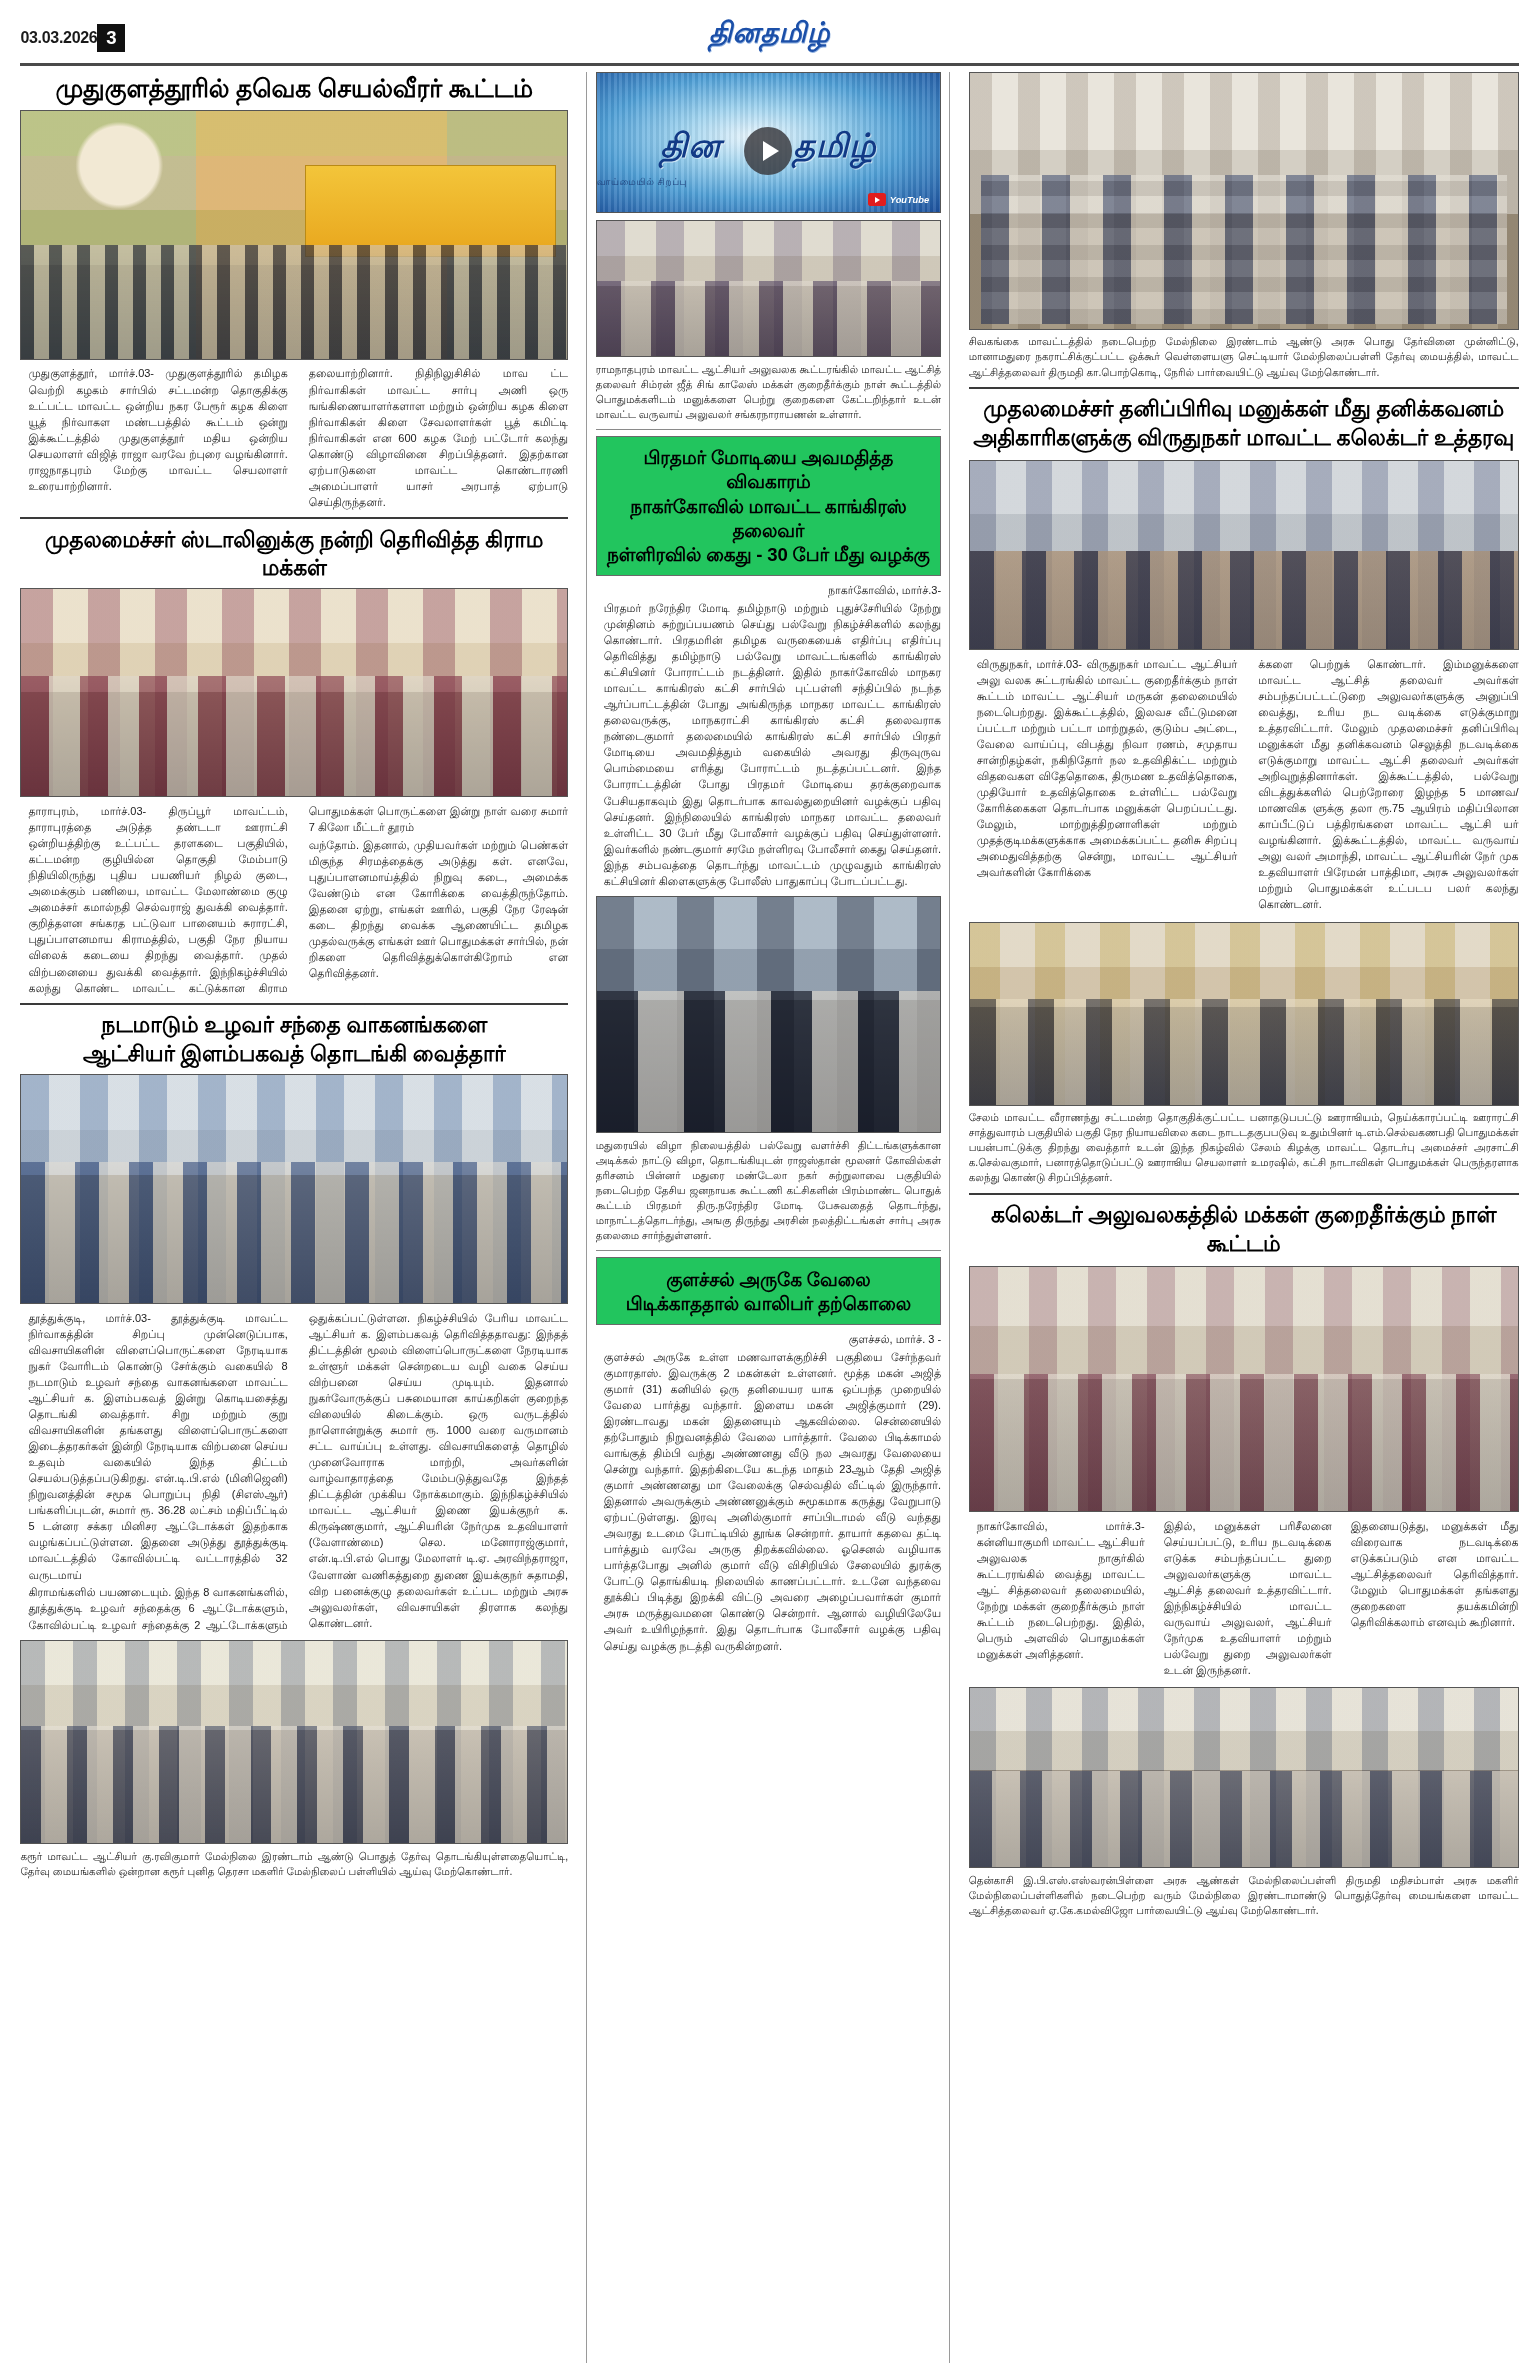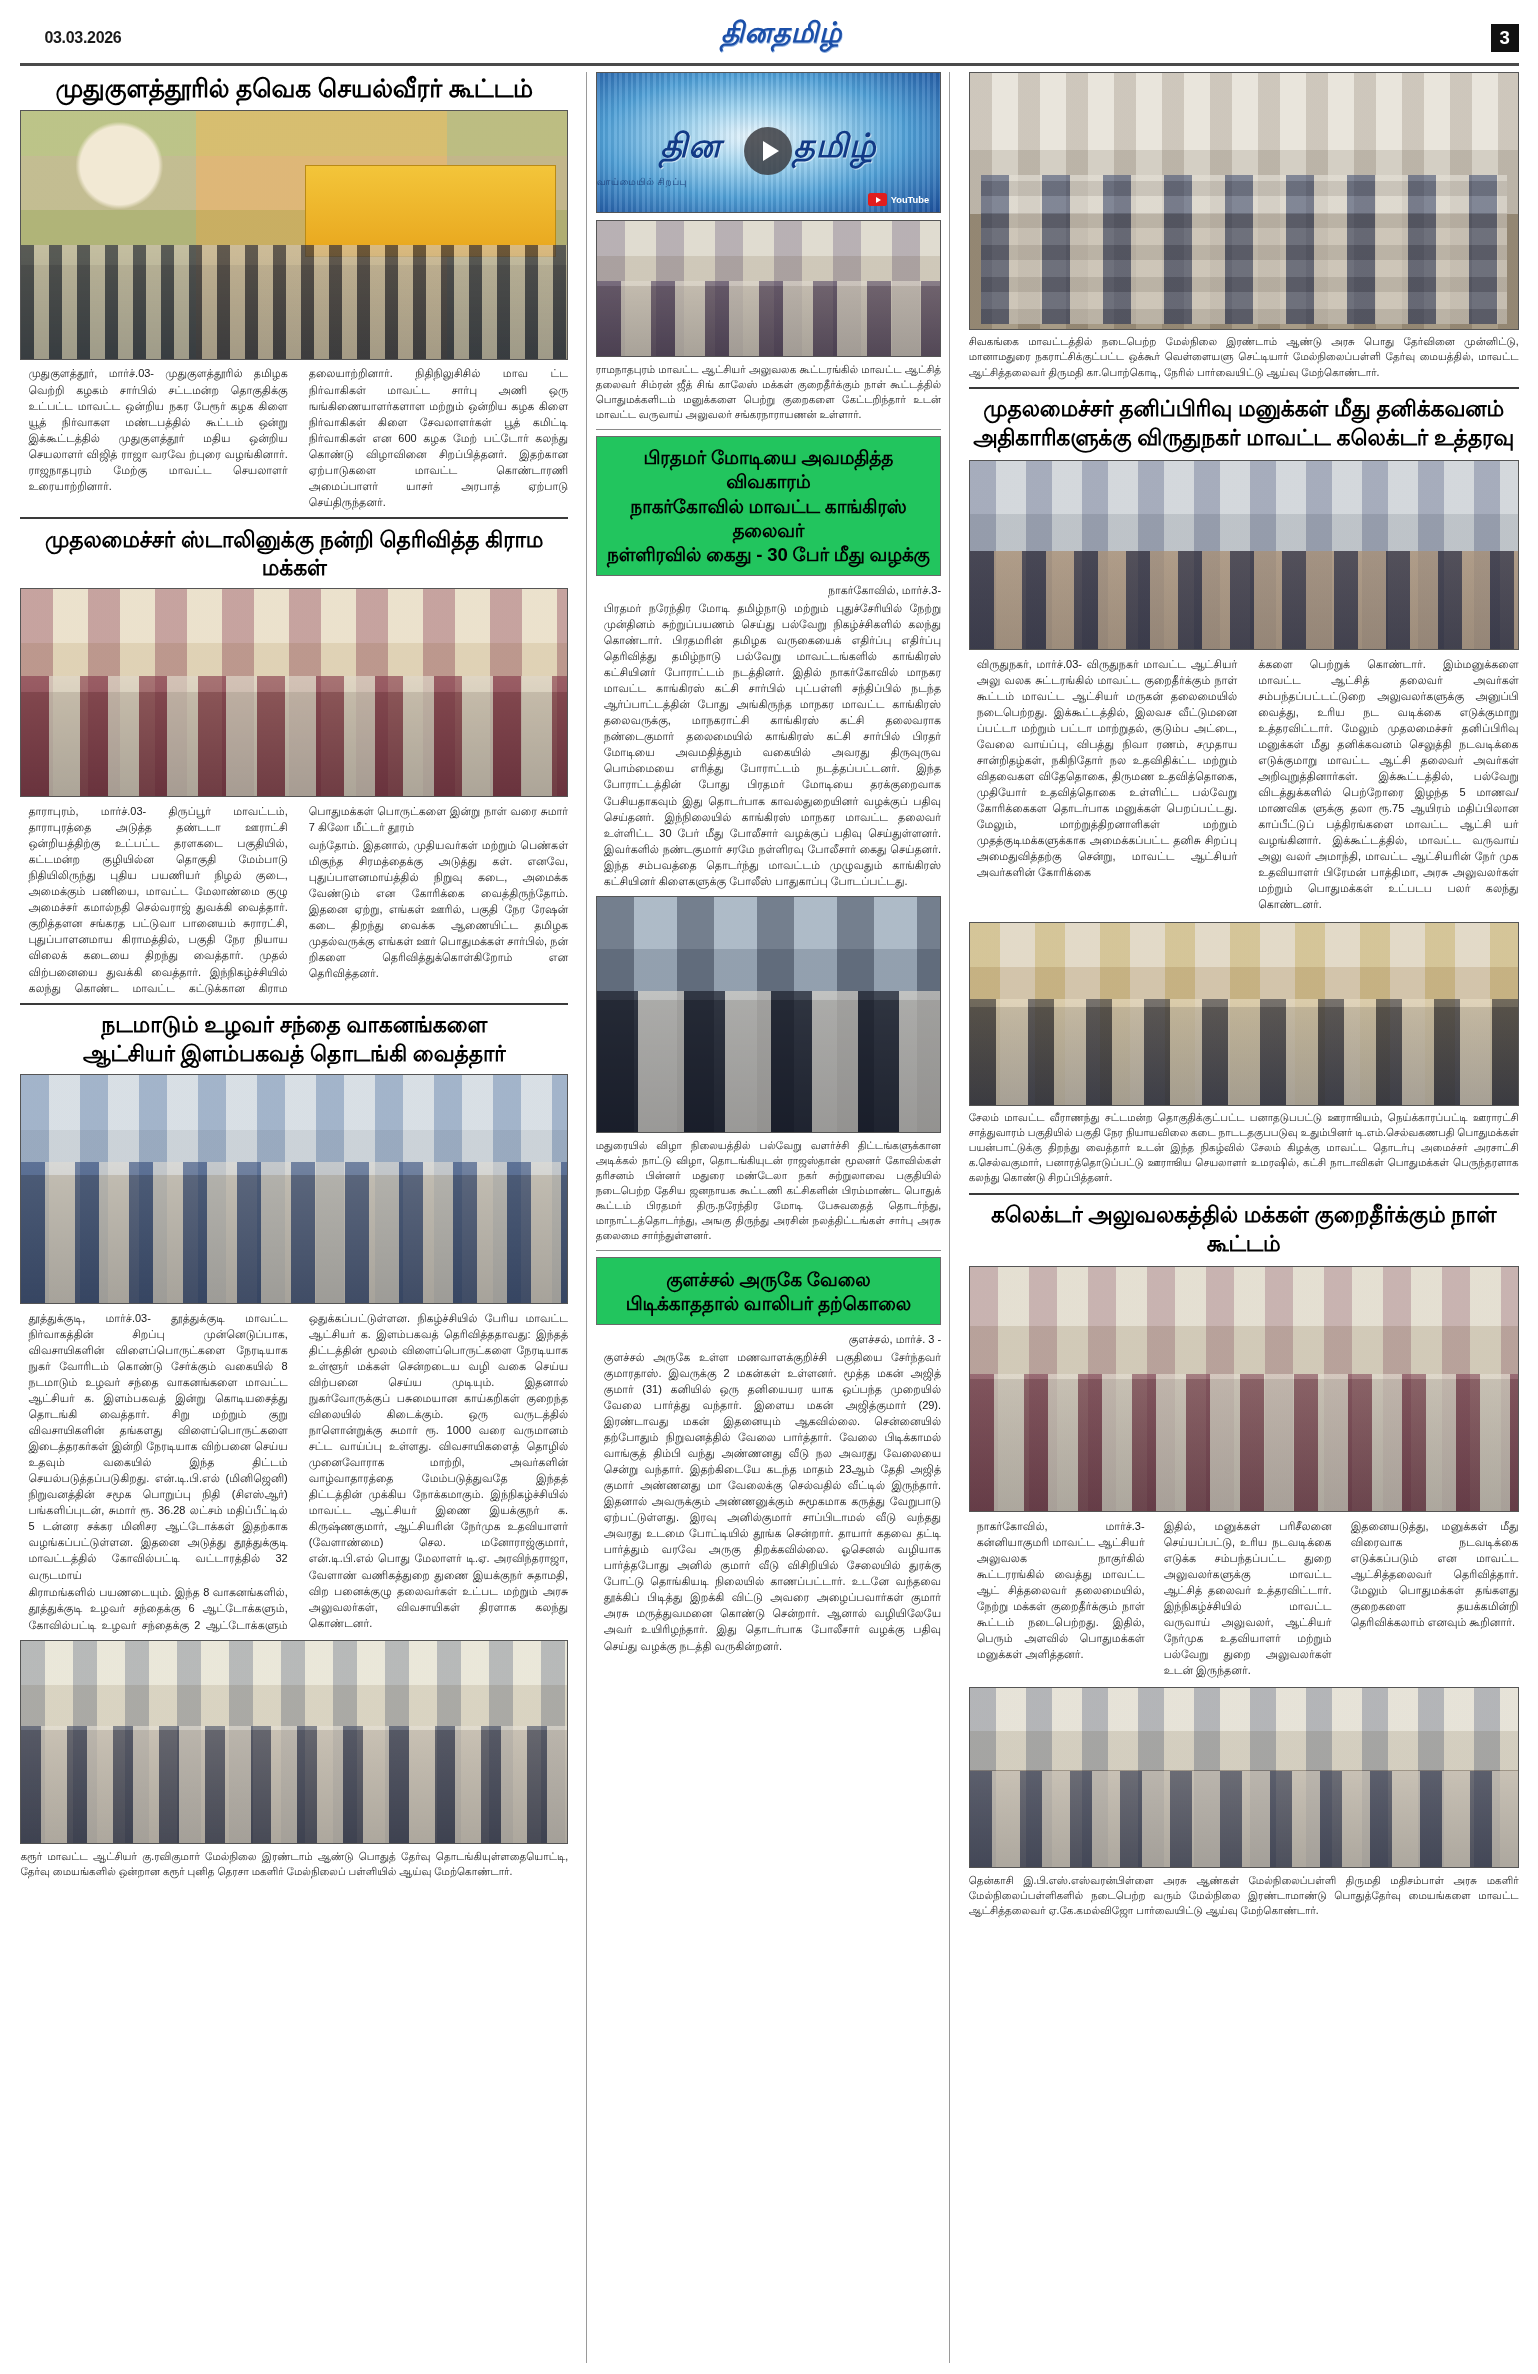--- a/index.html
+++ b/index.html
@@ -19,22 +19,20 @@
     height: 2375px;
     padding: 16.7px 20.4px 9.3px 20.4px;
   }
 
   
   .masthead {
     position: relative;
     height: 43px;
     display: flex;
     align-items: center;
-    justify-content: space-between;
-    margin-left: 24px;
   }
   .masthead-date {
     font-size: 16px;
     font-weight: 700;
     letter-spacing: -0.3px;
     color: #1a1a1a;
   }
   .masthead-logo {
     position: absolute;
     left: 50%;
@@ -314,21 +312,21 @@
   }
   .yt-sub {
     position:absolute; left:0; right:0; bottom: 24px;
     text-align:left;
     font-size: 9.3px;
     color:#1d3f7a;
     letter-spacing: 0.5px;
   }
   .yt-badge {
     position:absolute; right: 11px; bottom: 5.6px;
-    display:flex; align-items:center; gap:3.7px;
+    display:flex; align-items:center; gap:3.7px;font-style:italic;
   }
   .yt-badge .ytbox {
     width: 18.6px; height: 13px; border-radius: 2.8px; background:#e11d1d;
     display:flex; align-items:center; justify-content:center;
   }
   .yt-badge .ytbox .t {
     width:0;height:0;border-left:5.6px solid #fff;border-top:3.7px solid transparent;border-bottom:3.7px solid transparent;margin-left:1.9px;
   }
   .yt-badge .ytlabel { font-size: 9.3px; font-weight:700; color:#ffffff; }
 

